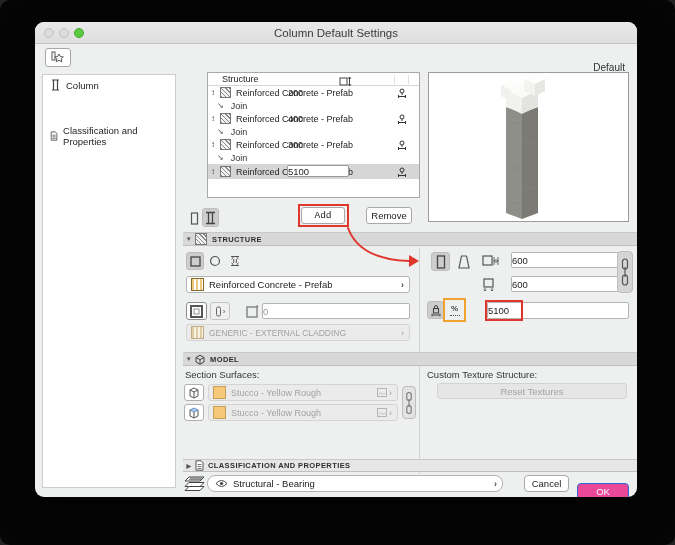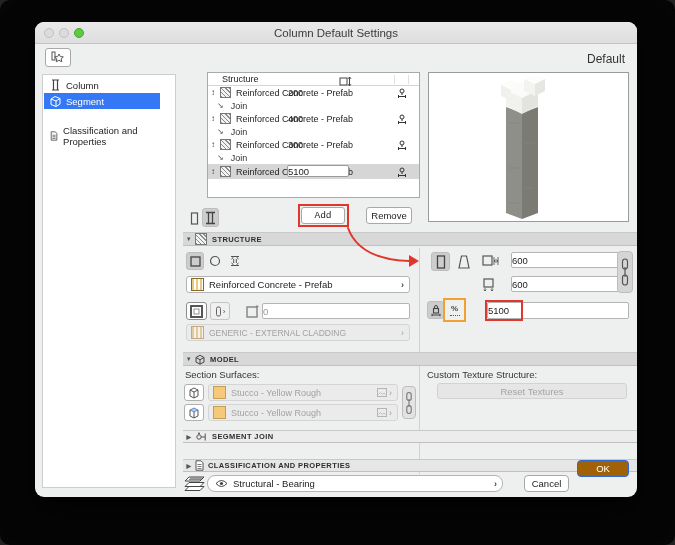--- a/index.html
+++ b/index.html
@@ -54,34 +54,28 @@
     <div class="abs light" style="left:39px;background:#5fc944;border:1px solid #45a62e;"></div>
     <div class="title">Column Default Settings</div>
   </div>
 
   <div class="abs btn" style="left:10px;top:26px;width:26px;height:19px;">
     <svg width="15" height="13" viewBox="0 0 15 13">
       <rect x="1" y="1" width="3" height="8" fill="none" stroke="#555" stroke-width="1"></rect>
       <path d="M8 3 l1.4 2.6 2.9.3 -2.1 2 .6 2.9 -2.8-1.5 -2.8 1.5 .6-2.9 -2.1-2 2.9-.3z" fill="#fff" stroke="#555" stroke-width="1" stroke-linejoin="round"></path>
     </svg>
   </div>
-  <div class="abs" style="right:12px;top:30px;font-size:12px;color:#333;">Default</div>
+  <div class="abs" style="right:12px;top:40px;font-size:10px;color:#333;">Default</div>
 
   <div class="abs" style="left:7px;top:52px;width:134px;height:414px;background:#fff;border:1px solid #cdcdcd;">
     <div class="abs sideitem" style="top:2px;">
       <svg width="11" height="12" viewBox="0 0 11 12">
             <path d="M2 1 h7 M2 11 h7 M3.5 1 v10 M7.5 1 v10" stroke="#444" stroke-width="1.2" fill="none"></path>
           </svg>
       <span>Column</span>
-    </div>
-    <div class="abs sideitem sel" style="top:18px;">
-      <svg width="11" height="12" viewBox="0 0 11 12">
-            <path d="M1 4 l4-2.5 5 2 v5.5 l-4 2.5 -5-2z M1 4 l5 2 4-2.5 M6 6 v5.5" stroke="#fff" stroke-width="1" fill="none" stroke-linejoin="round"></path>
-          </svg>
-      <span>Segment</span>
     </div>
     <div class="abs sideitem" style="top:53px;">
       <svg width="10" height="12" viewBox="0 0 10 12">
             <path d="M1.5 .8 h5 l2 2 v8.4 h-7z" fill="#fff" stroke="#444" stroke-width="1"></path>
             <path d="M3 5 h4 M3 7 h4 M3 9 h4" stroke="#444" stroke-width=".9"></path>
           </svg>
       <span>Classification and Properties</span>
     </div>
   </div>
 
@@ -349,29 +343,20 @@
           <rect x="1.8" y="14.5" width="4.4" height="8" rx="2.2" fill="none" stroke="#777" stroke-width="1.1"></rect>
           <path d="M4 8 v8" stroke="#777" stroke-width="1.1"></path>
         </svg>
   </div>
 
   <div class="abs slabel" style="left:392px;top:347px;">Custom Texture Structure:</div>
   <div class="abs btn" style="left:402px;top:361px;width:190px;height:16px;background:#e6e6e6;border-color:#d2d2d2;color:#a4a4a4;">
     <span>Reset Textures</span>
   </div>
 
-  <div class="abs band lt" style="left:148px;top:408px;width:454px;height:13px;">
-    <span class="tri">▶</span>
-    <svg width="13" height="10" viewBox="0 0 13 10" style="margin-right:4px;">
-          <circle cx="4" cy="5" r="2.2" fill="none" stroke="#555" stroke-width="1"></circle>
-          <path d="M6.2 5 h4 M10.2 1.5 v7" stroke="#555" stroke-width="1" fill="none"></path>
-          <circle cx="4" cy="1.5" r="1" fill="#555"></circle>
-        </svg>
-    <span>SEGMENT JOIN</span>
-  </div>
   <div class="abs band" style="left:148px;top:437px;width:454px;height:13px;background:#e6e6e6;">
     <span class="tri">▶</span>
     <svg width="9" height="11" viewBox="0 0 9 11" style="margin-right:4px;">
           <path d="M1 .8 h5 l2 2 v7.4 h-7z" fill="#fff" stroke="#555" stroke-width="1"></path>
           <path d="M2.5 4.5 h4 M2.5 6.5 h4 M2.5 8.5 h4" stroke="#555" stroke-width=".8"></path>
         </svg>
     <span>CLASSIFICATION AND PROPERTIES</span>
   </div>
 
   <span class="abs" style="left:149px;top:454px;">
@@ -386,21 +371,21 @@
     <svg width="13" height="9" viewBox="0 0 13 9" style="margin:0 5px 0 7px;">
           <path d="M1 4.5 q5.5-6 11 0 q-5.5 6 -11 0z" fill="none" stroke="#444" stroke-width="1"></path>
           <circle cx="6.5" cy="4.5" r="1.6" fill="#444"></circle>
         </svg>
     <span>Structural - Bearing</span>
     <span class="chev">›</span>
   </div>
   <div class="abs btn" style="left:489px;top:453px;width:45px;height:17px;border-radius:4px;">
     <span>Cancel</span>
   </div>
-  <div class="abs btn" style="left:542px;top:438px;width:52px;height:17px;border-radius:4px;background:#a16207;border-color:#2f68d8;color:#fff;">
+  <div class="abs btn" style="left:542px;top:461px;width:52px;height:17px;border-radius:4px;background:#ec4899;border-color:#2f68d8;color:#fff;">
     <span>OK</span>
   </div>
 
   <svg class="abs" style="left:0;top:0;width:602px;height:475px;pointer-events:none;">
     <path d="M 313 206 C 321 228 344 238 374 239" stroke="#e0372c" stroke-width="2" fill="none" stroke-linecap="round"></path>
     <polygon points="374,233 384,239 374,245" fill="#e0372c"></polygon>
   </svg>
 
 </div>
 </div>

